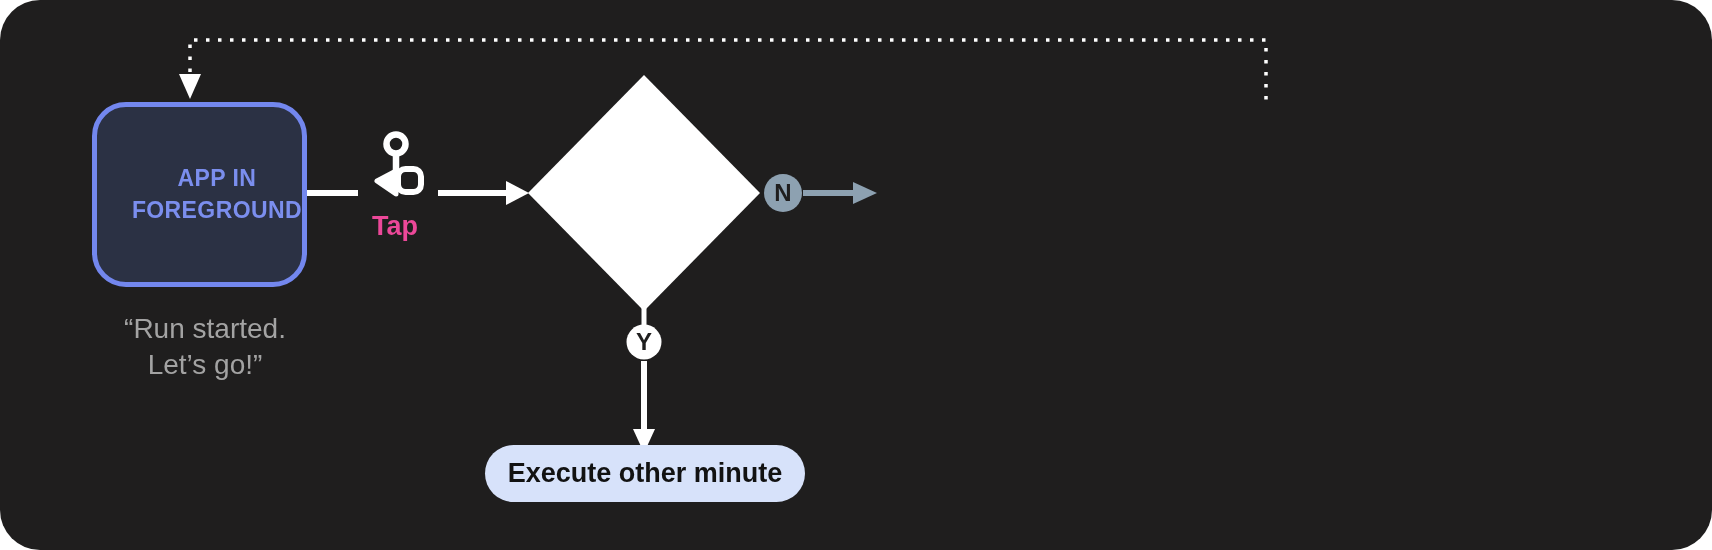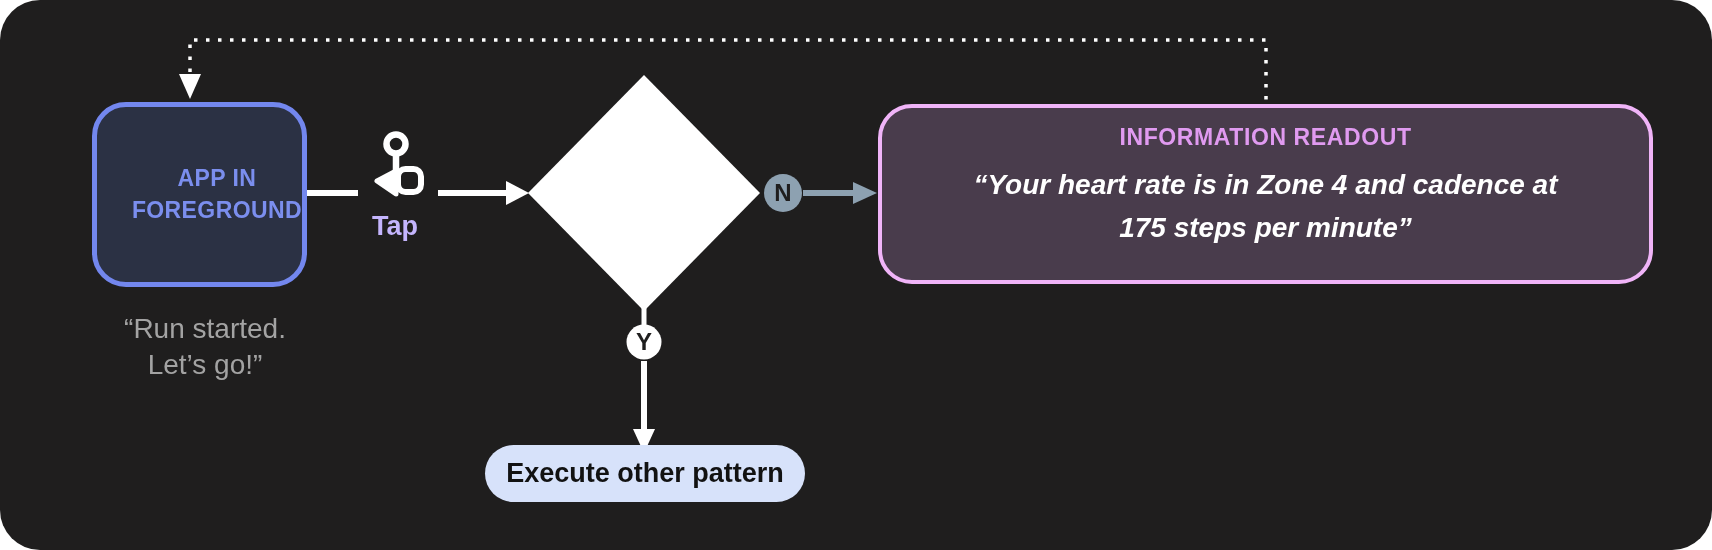--- a/index.html
+++ b/index.html
@@ -37,21 +37,21 @@
   .caption {
     left: 65px; top: 311px; width: 280px;
     color: var(--caption-text, #A3A3A3);
     font-size: 28px; 
     text-align: center; line-height: 1.3;
   }
 
   
   .tap-wrap { left: 350px; top: 131px; width: 90px; text-align: center; }
   .tap-wrap .tap-label {
-    margin-top: 4px; color: #c4b5fd;
+    margin-top: 4px; color: #ec4899;
     font-size: 27px; font-weight: 700;
   }
 
   
   .diamond-label {
     left: 554px; top: 122px; width: 180px;
     color: var(--diamond-text, #1B1B1B);
     font-size: 22px; font-weight: 800;
     text-align: center; line-height: 1.27;
   }
@@ -143,23 +143,18 @@
       <path d="M33 24 V42" stroke="#ffffff" stroke-width="6.5" stroke-linecap="round"></path>
       <path d="M33 40 L33 63 L14 50 Z" fill="#ffffff" stroke="#ffffff" stroke-width="5" stroke-linejoin="round"></path>
     </svg>
     <div class="tap-label">Tap</div>
   </div>
 
 
   <div class="abs branch-letter branch-n">N</div>
   <div class="abs branch-letter branch-y">Y</div>
 
-  <div class="abs readout-box">
-    <div class="readout-title">INFORMATION READOUT</div>
-    <div class="readout-quote preline">“Your heart rate is in Zone 4 and cadence at
-175 steps per minute”</div>
-  </div>
 
   <div class="abs pill">
-    <div class="label">Execute other pattern</div>
+    <div class="label">Execute other minute</div>
   </div>
 
 </div>
 
 </body></html>

